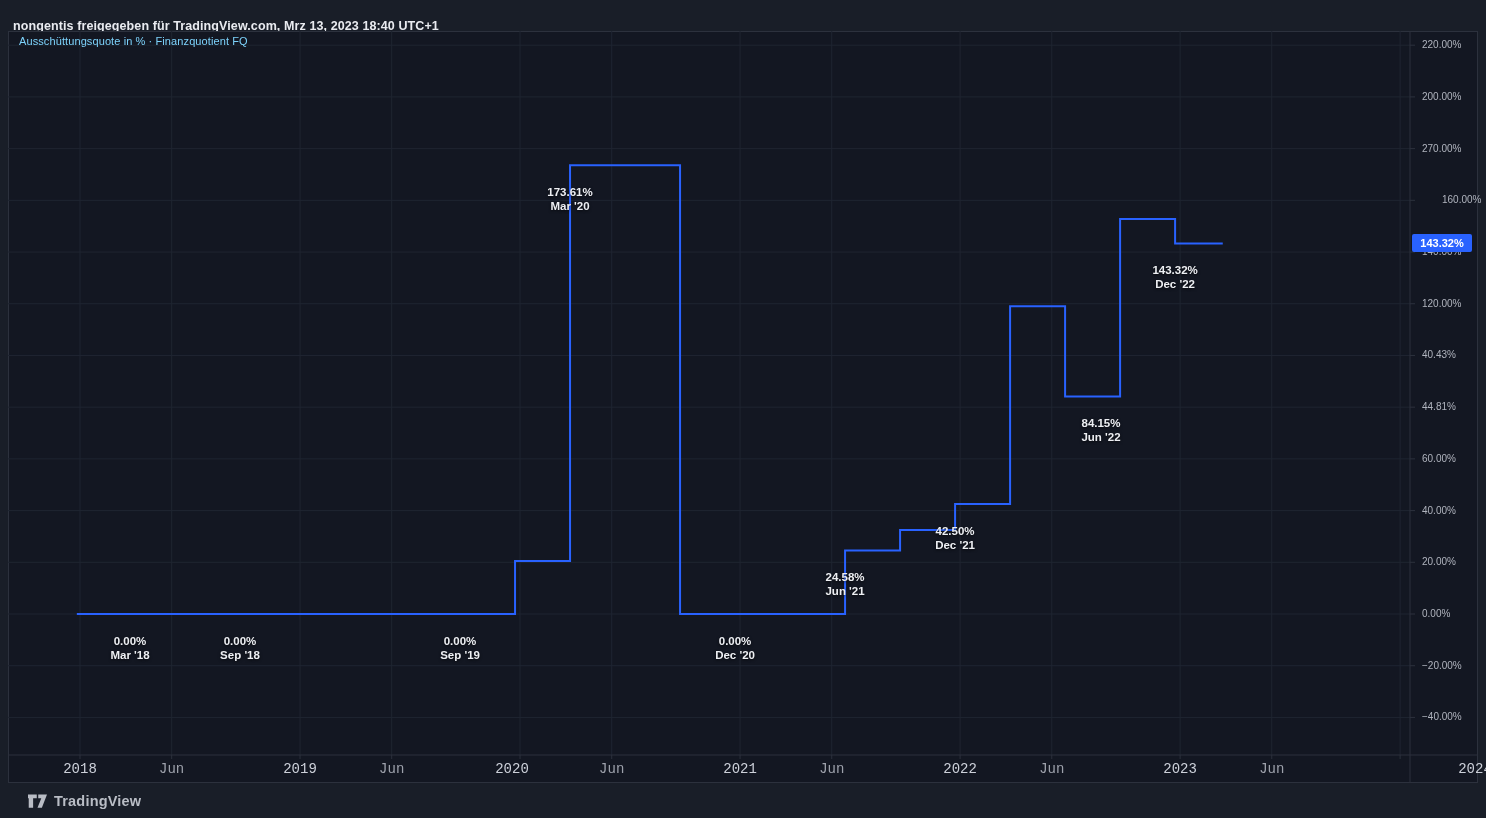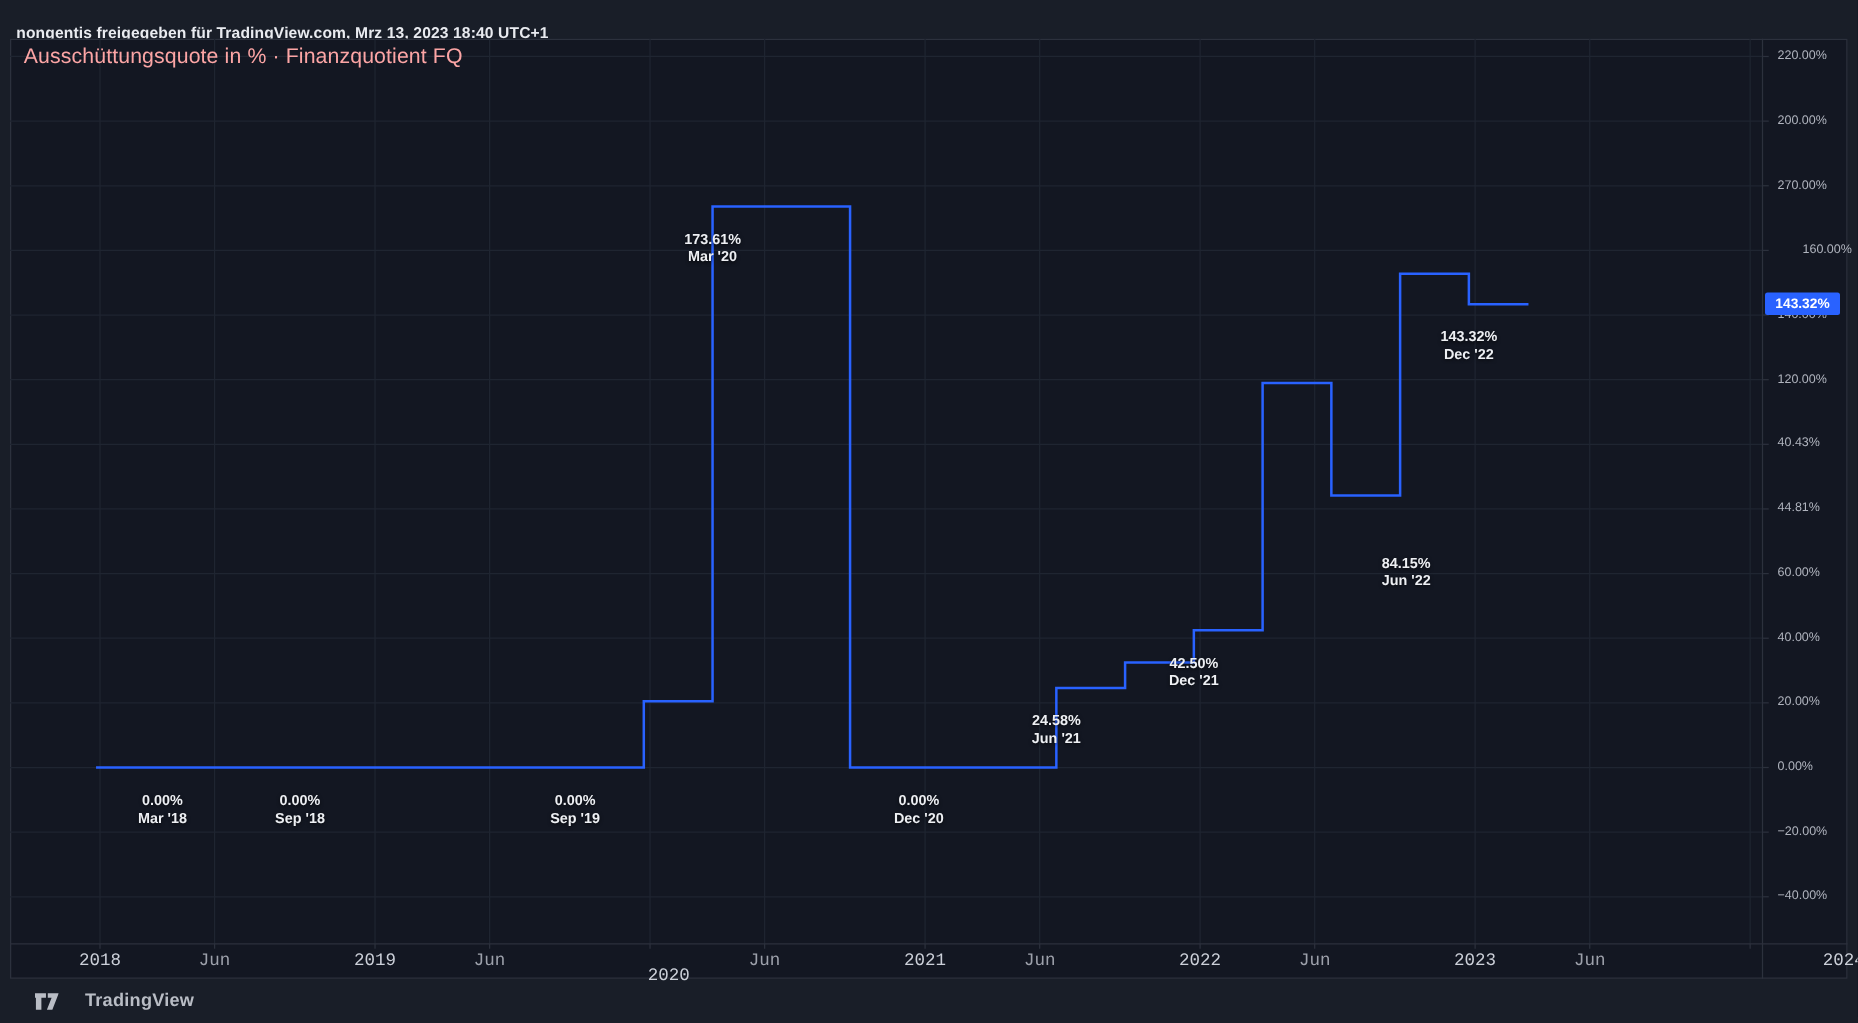--- a/index.html
+++ b/index.html
@@ -15,21 +15,21 @@
   }
   .topbar span{font-size:12.5px;font-weight:700;color:#e9ebf0;letter-spacing:.1px;margin-top:20px;}
   .frame{
     position:absolute;left:8px;top:31px;width:1470px;height:752px;
     background:#131722;border:1px solid #2c313d;box-sizing:border-box;
   }
   .pane-hit{position:absolute;left:8px;top:31px;width:1402px;height:724px;z-index:6;}
   #plot{position:absolute;left:0;top:0;z-index:2;pointer-events:none;}
   .chart-title{
     position:absolute;left:19px;top:35px;z-index:4;
-    font-size:17px;font-weight:400;color:#fca5a5;letter-spacing:.1px;
+    font-size:11px;font-weight:400;color:#7dd3fc;letter-spacing:.1px;
   }
   .lbl{
     position:absolute;z-index:3;transform:translateX(-50%);
     text-align:center;font-size:11.5px;font-weight:600;color:#edeff3;
     line-height:14px;white-space:nowrap;text-shadow:0 1px 3px rgba(0,0,0,.65);
   }
   .ytick{
     position:absolute;left:1422px;z-index:3;
     font-size:10px;color:#b0b4be;line-height:14px;
   }
@@ -39,21 +39,21 @@
   }
   .xtick.year{color:#ccd0d9;}
   .badge{
     position:absolute;left:1412px;width:60px;height:18px;z-index:5;
     background:#2962ff;border-radius:2px;
     display:flex;align-items:center;justify-content:center;
   }
   .badge span{font-size:11px;font-weight:700;color:#ffffff;}
   .footer{
     position:absolute;left:28px;top:791px;height:20px;z-index:4;
-    display:flex;align-items:center;gap:21px;
+    display:flex;align-items:center;gap:7px;
   }
   .footer .brand{font-size:14.5px;font-weight:600;color:#b9bdc5;letter-spacing:.2px;}
   .logo-mark{display:block;}
 </style>
 </head>
 <body>
 
 <div class="topbar">
   <span>nongentis freigegeben für TradingView.com, Mrz 13, 2023 18:40 UTC+1</span>
 </div>
@@ -145,21 +145,21 @@
       <div>Dec '20</div>
     </div>
     <div class="lbl" style="left: 845.07px; top: 570.448px;">
       <div>24.58%</div>
       <div>Jun '21</div>
     </div>
     <div class="lbl" style="left: 955.08px; top: 524.116px;">
       <div>42.50%</div>
       <div>Dec '21</div>
     </div>
-    <div class="lbl" style="left: 1125px; top: 416.43px; margin-top: 28px;">
+    <div class="lbl" style="left: 1101px; top: 416.43px;">
       <div>84.15%</div>
       <div>Jun '22</div>
     </div>
     <div class="lbl" style="left: 1175.1px; top: 263.446px;">
       <div>143.32%</div>
       <div>Dec '22</div>
     </div>
   </div>
 <div id="yaxis">
     <div class="ytick" style="top: 38.19px;">220.00%</div>
@@ -175,21 +175,21 @@
     <div class="ytick" style="top: 555.29px;">20.00%</div>
     <div class="ytick" style="top: 607px;">0.00%</div>
     <div class="ytick" style="top: 658.71px;">−20.00%</div>
     <div class="ytick" style="top: 710.42px;">−40.00%</div>
   </div>
 <div id="xaxis">
     <div class="xtick year" style="left: 80px;">2018</div>
     <div class="xtick" style="left: 171.675px;">Jun</div>
     <div class="xtick year" style="left: 300.02px;">2019</div>
     <div class="xtick" style="left: 391.695px;">Jun</div>
-    <div class="xtick year" style="left: 535px; margin-top: 12px;">2020</div>
+    <div class="xtick year" style="left: 512px;">2020</div>
     <div class="xtick" style="left: 611.715px;">Jun</div>
     <div class="xtick year" style="left: 740.06px;">2021</div>
     <div class="xtick" style="left: 831.735px;">Jun</div>
     <div class="xtick year" style="left: 960.08px;">2022</div>
     <div class="xtick" style="left: 1051.76px;">Jun</div>
     <div class="xtick year" style="left: 1180.1px;">2023</div>
     <div class="xtick" style="left: 1271.78px;">Jun</div>
     <div class="xtick year" style="left: 1475px;">2024</div>
   </div>
 

